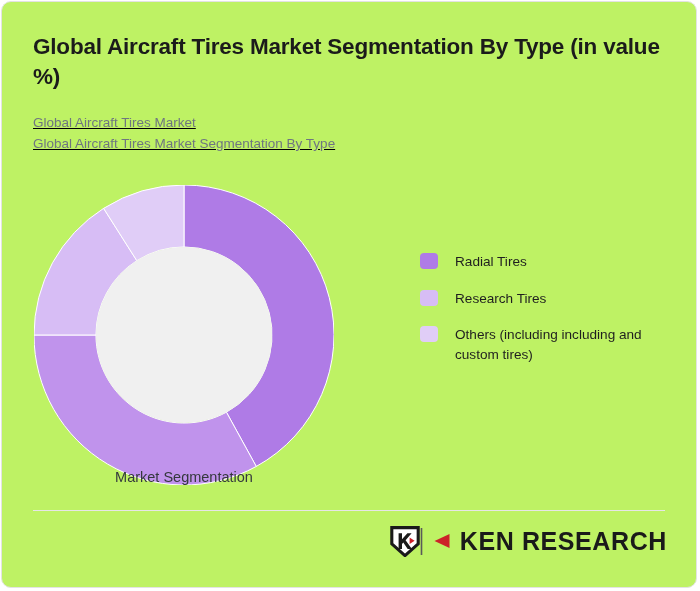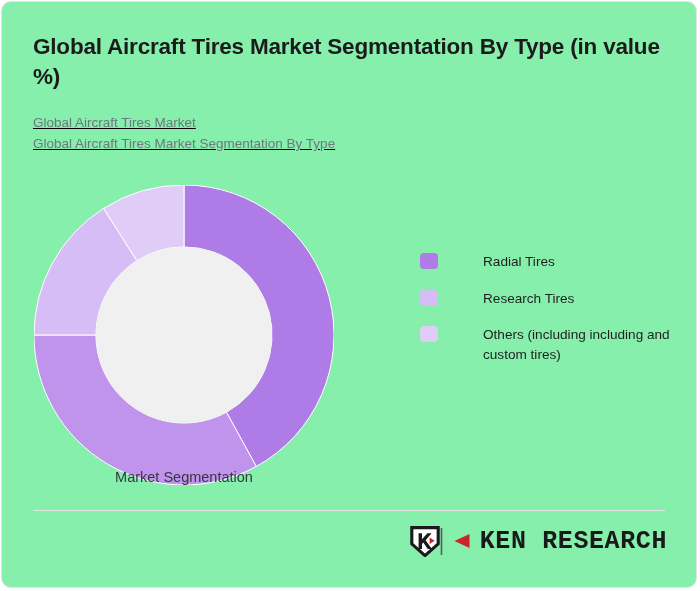--- a/index.html
+++ b/index.html
@@ -12,21 +12,21 @@
     height: 591px;
     font-family: "Liberation Sans", sans-serif;
     -webkit-font-smoothing: antialiased;
   }
   #card {
     position: absolute;
     left: 1px;
     top: 1px;
     width: 696px;
     height: 587px;
-    background: #86efac;
+    background: #bef264;
     border: 1px solid #e3e3e3;
     border-radius: 10px;
     box-sizing: border-box;
     overflow: hidden;
   }
   #title {
     position: absolute;
     left: 31px;
     top: 30px;
     width: 632px;
@@ -78,21 +78,20 @@
   #legend {
     position: absolute;
     left: 418px;
     top: 250px;
     width: 255px;
   }
   .legend-row {
     display: flex;
     align-items: flex-start;
     margin-bottom: 17px;
-    gap: 28px;
   }
   .legend-swatch {
     width: 18px;
     height: 16px;
     border-radius: 4px;
     flex: 0 0 auto;
     margin-top: 1px;
   }
   .legend-label {
     margin-left: 17px;
@@ -117,21 +116,21 @@
   }
   #logo {
     position: absolute;
     right: 29px;
     top: 522px;
     display: flex;
     align-items: center;
     height: 34px;
   }
   #logo-text {
-    font-family: Liberation Mono, monospace;
+    font-family: Liberation Sans, sans-serif;
     font-size: 25px;
     font-weight: bold;
     letter-spacing: 0.6px;
     color: #1a1a1a;
     margin-left: 9px;
     white-space: nowrap;
   }
 </style>
 </head>
 <body>

